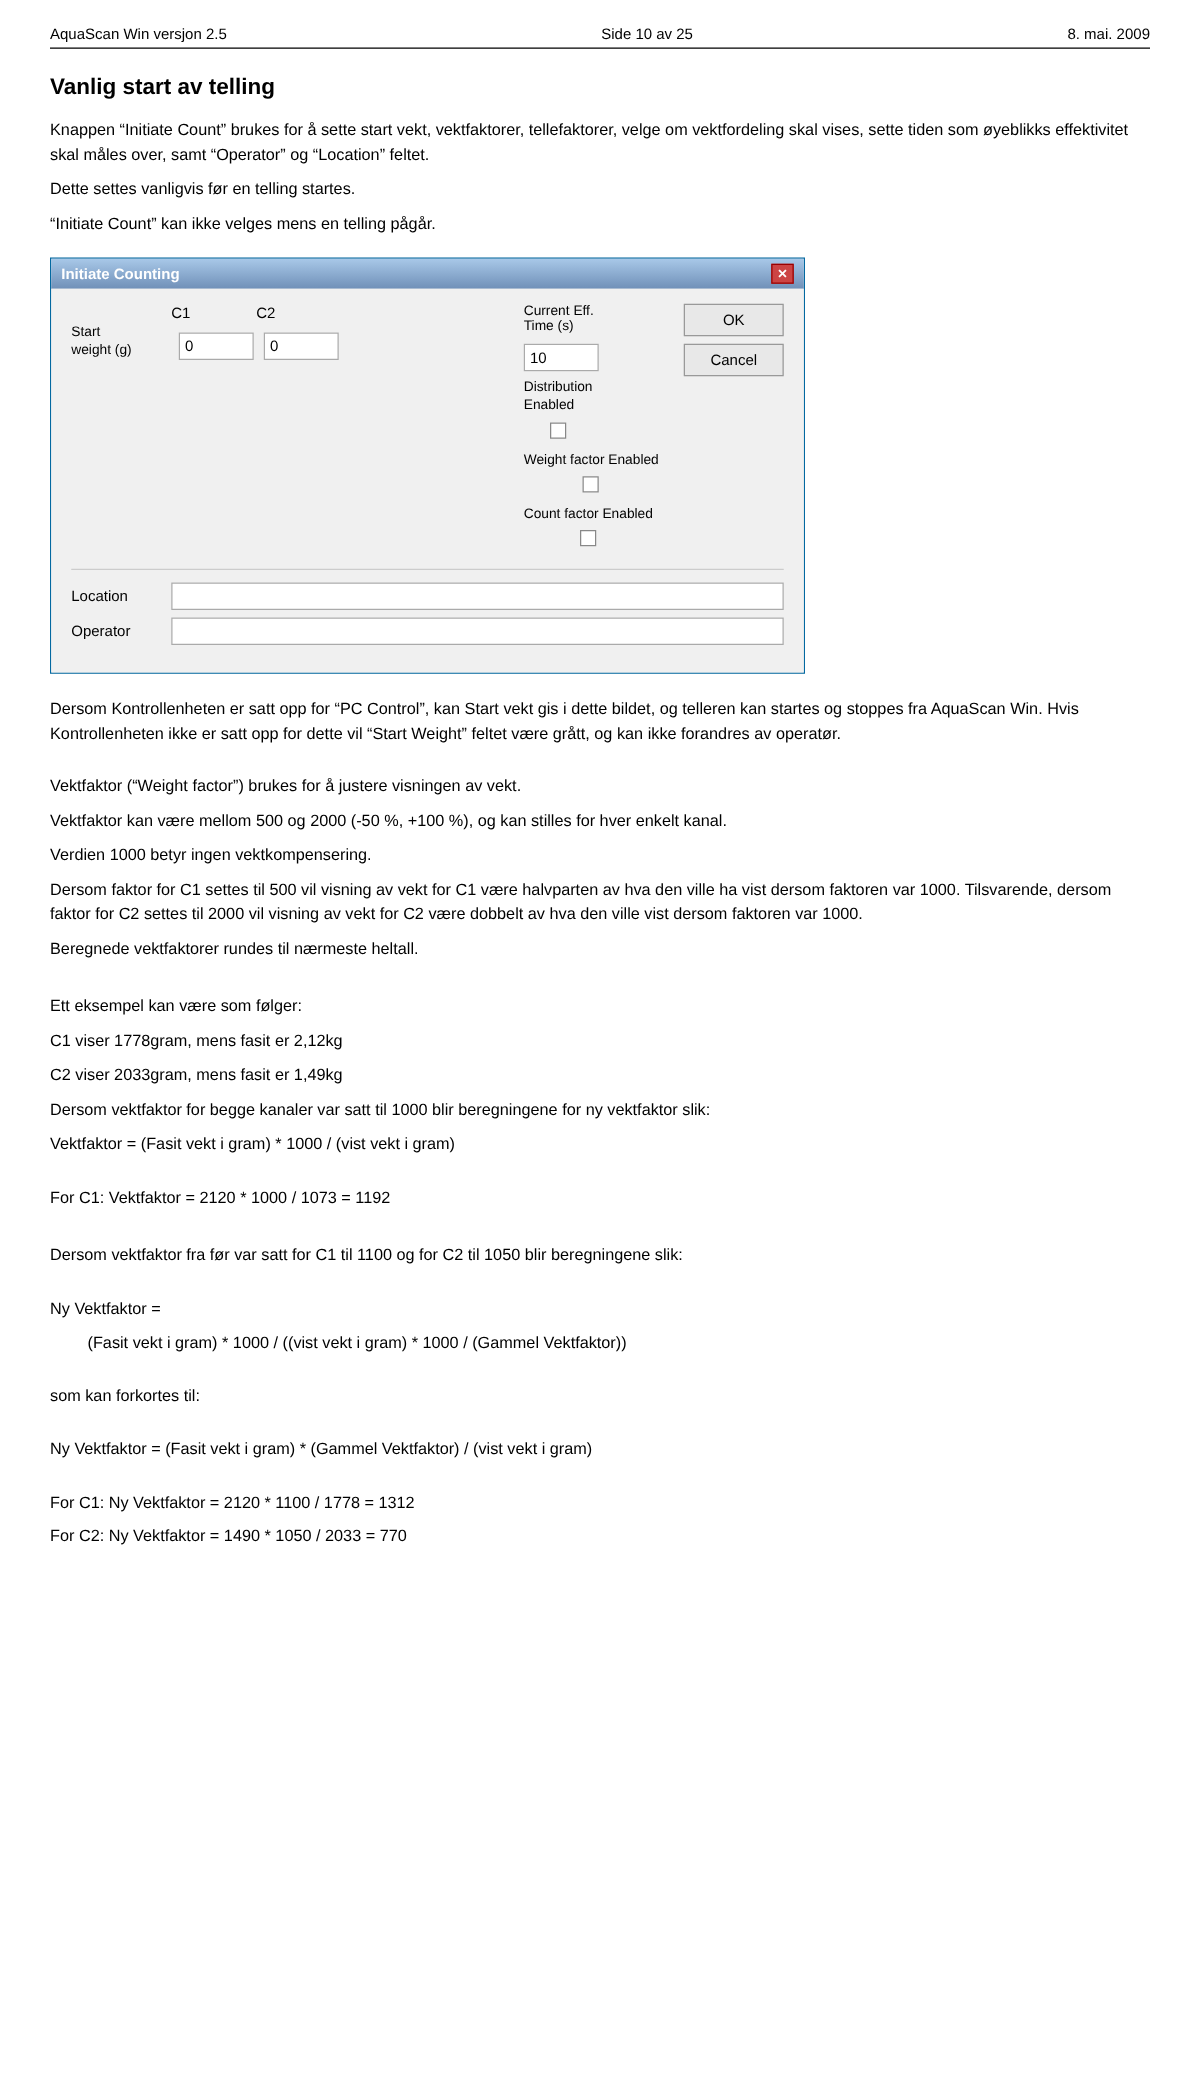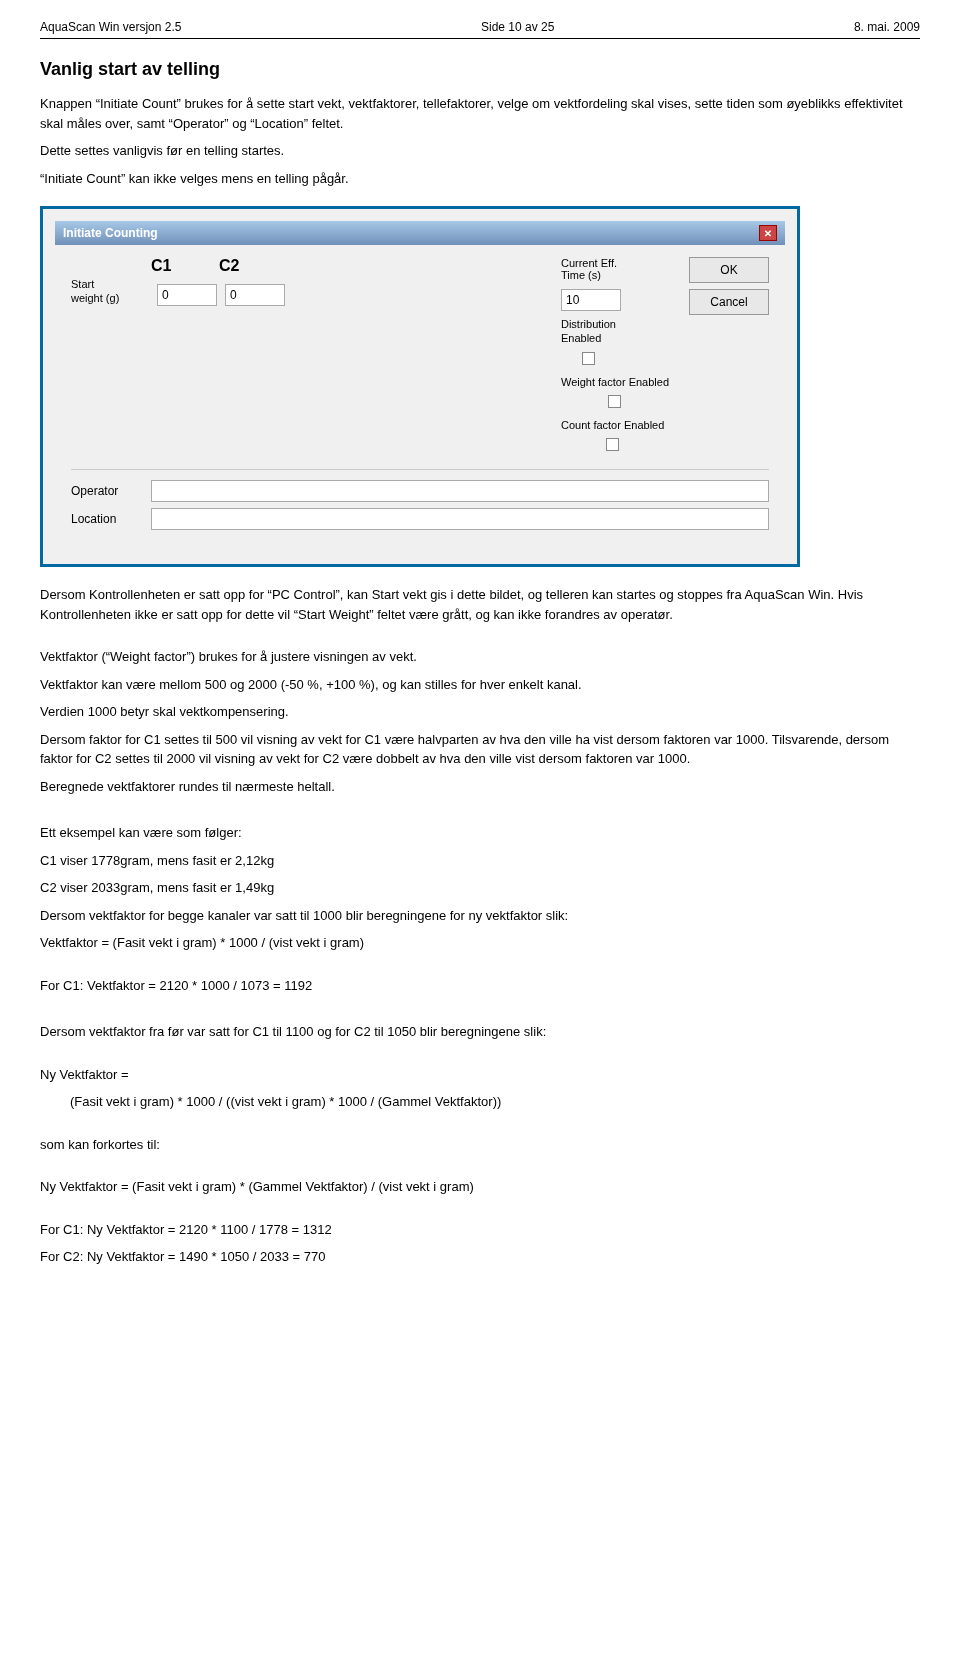--- a/index.html
+++ b/index.html
@@ -22,25 +22,25 @@
     h1 {
       font-size: 18px;
       font-weight: bold;
       margin-bottom: 14px;
     }
     p {
       margin-bottom: 8px;
       line-height: 1.5;
     }
     .dialog-wrapper {
-      border: 3px solid #0369a1;
+      border: 1px solid #0369a1;
       background: #f0f0f0;
       margin: 18px 0 18px 0;
-      padding: 12px;
-      width: 760px;
+      padding: 0;
+      width: 604px;
     }
     .dialog-titlebar {
       background: linear-gradient(to bottom, #a8c8e8, #7090b8);
       color: white;
       font-size: 12px;
       font-weight: bold;
       padding: 4px 8px;
       display: flex;
       justify-content: space-between;
       align-items: center;
@@ -83,22 +83,22 @@
       margin-bottom: 8px;
     }
     .channel-headers {
       display: flex;
       gap: 8px;
       margin-left: 80px;
       margin-bottom: 2px;
     }
     .channel-header {
       width: 60px;
-      font-size: 16px;
-      font-weight: bold;
+      font-size: 12px;
+      font-weight: normal;
     }
     .channel-label {
       width: 78px;
       font-size: 12px;
       line-height: 1.3;
     }
     .channel-input {
       width: 60px;
       height: 22px;
       border: 1px solid #aaa;
@@ -249,38 +249,38 @@
           <div style="display:flex; flex-direction:column; gap:6px; margin-top:0;">
             <button class="ok-btn">OK</button>
             <button class="cancel-btn">Cancel</button>
           </div>
         </div>
       </div>
     </div>
 
     <div class="operator-section">
       <div class="operator-row">
-        <span class="operator-label">Operator</span>
+        <span class="operator-label">Location</span>
         <input class="operator-input" type="text" style="">
       </div>
       <div class="operator-row">
-        <span class="operator-label">Location</span>
+        <span class="operator-label">Operator</span>
         <input class="operator-input" type="text" style="">
       </div>
     </div>
   </div>
 </div>
 
 
 <div class="section-body">
   <p>Dersom Kontrollenheten er satt opp for “PC Control”, kan Start vekt gis i dette bildet, og telleren kan startes og stoppes fra AquaScan Win. Hvis Kontrollenheten ikke er satt opp for dette vil “Start Weight” feltet være grått, og kan ikke forandres av operatør.</p>
   <br>
   <p>Vektfaktor (“Weight factor”) brukes for å justere visningen av vekt.</p>
   <p>Vektfaktor kan være mellom 500 og 2000 (-50 %, +100 %), og kan stilles for hver enkelt kanal.</p>
-  <p>Verdien 1000 betyr skal vektkompensering.</p>
+  <p>Verdien 1000 betyr ingen vektkompensering.</p>
   <p>Dersom faktor for C1 settes til 500 vil visning av vekt for C1 være halvparten av hva den ville ha vist dersom faktoren var 1000. Tilsvarende, dersom faktor for C2 settes til 2000 vil visning av vekt for C2 være dobbelt av hva den ville vist dersom faktoren var 1000.</p>
   <p>Beregnede vektfaktorer rundes til nærmeste heltall.</p>
 </div>
 
 <br>
 
 <div class="section-body">
   <p>Ett eksempel kan være som følger:</p>
   <p>C1 viser 1778gram, mens fasit er 2,12kg</p>
   <p>C2 viser 2033gram, mens fasit er 1,49kg</p>

